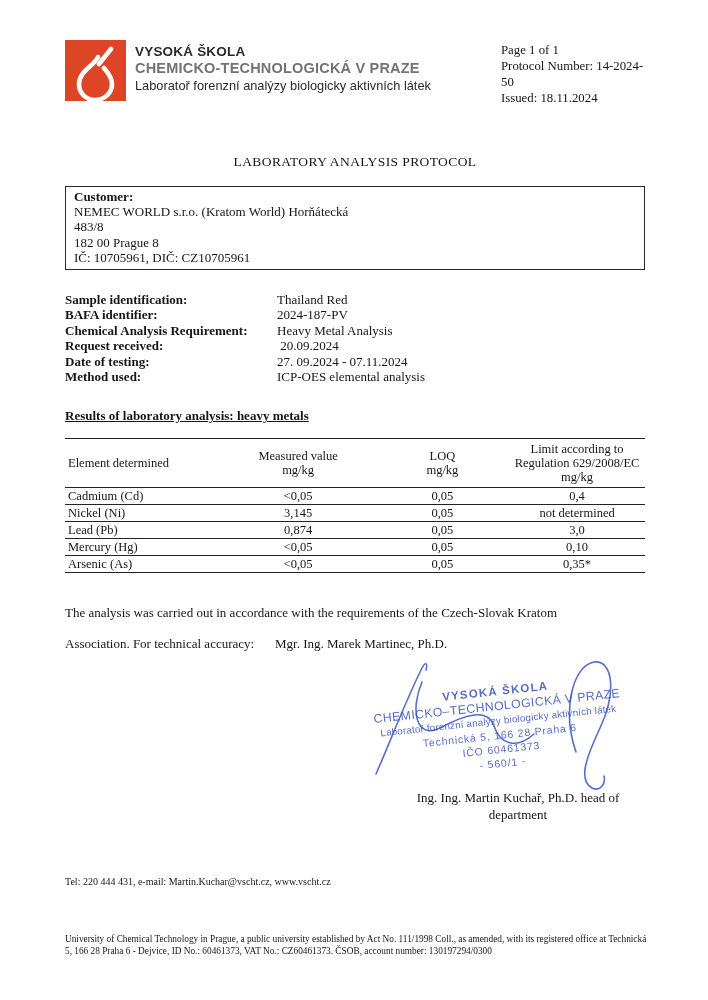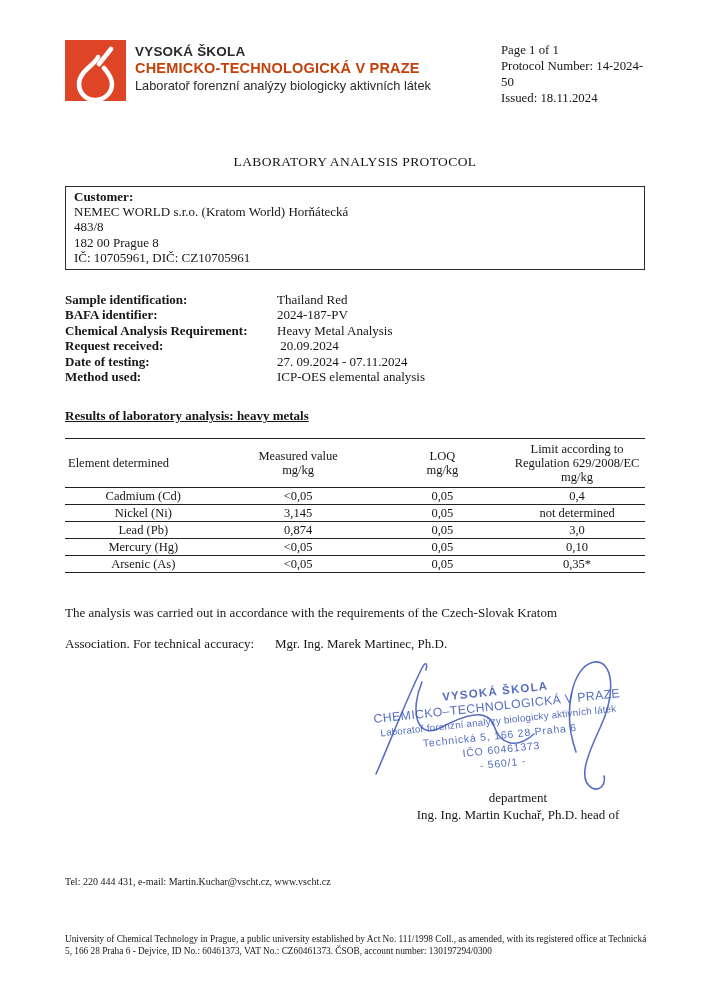--- a/index.html
+++ b/index.html
@@ -11,21 +11,21 @@
     -webkit-font-smoothing: antialiased;
     overflow: hidden;
   }
   .page { position: relative; width: 708px; height: 1000px; box-sizing: border-box; padding: 40px 63px 0 65px; }
 
   
   .header { display: flex; align-items: flex-start; position: relative; height: 62px; }
   .logo { width: 61px; height: 61px; flex: 0 0 61px; }
   .univ { margin-left: 9px; padding-top: 4px; font-family: "Liberation Sans", sans-serif; }
   .univ .u1 { font-size: 13.5px; font-weight: bold; line-height: 16px; letter-spacing: 0.2px; color: #2a2a2a; }
-  .univ .u2 { font-size: 14.5px; font-weight: bold; line-height: 17px; letter-spacing: 0.2px; color: #c2410c; }
+  .univ .u2 { font-size: 14.5px; font-weight: bold; line-height: 17px; letter-spacing: 0.2px; color: #737373; }
   .univ .u3 { font-size: 12.8px; font-weight: normal; line-height: 17px; color: #2a2a2a; }
   .pageinfo { position: absolute; left: 436px; top: 2px; font-size: 12.8px; line-height: 16px; }
 
   
   .title { margin-top: 52px; text-align: center; font-size: 13.5px; letter-spacing: 0.4px; }
 
   
   .customer-box { margin-top: 16px; border: 1px solid #2b2b2b; padding: 2px 8px 4px 8px; font-size: 13px; line-height: 15.2px; }
   .customer-box .bold { font-weight: bold; }
 
@@ -36,21 +36,21 @@
   .sample .val { white-space: pre; }
 
   
   .results-heading { margin-top: 24px; font-size: 13px; font-weight: bold; text-decoration: underline; }
 
   
   table.results-table { margin-top: 14px; width: 580px; border-collapse: collapse; border-top: 1.4px solid #222; font-size: 12.5px; }
   table.results-table th { font-weight: normal; white-space: pre-line; text-align: center; vertical-align: middle; line-height: 14px; padding: 3px 2px; border-bottom: 1.4px solid #222; }
   table.results-table th.c1 { text-align: left; padding-left: 3px; }
   table.results-table td { text-align: center; padding: 1px 2px; line-height: 13.2px; border-bottom: 1px solid #222; height: 14px; }
-  table.results-table td.c1 { text-align: center; padding-left: 3px; }
+  table.results-table td.c1 { text-align: left; padding-left: 3px; }
   .w1 { width: 155px; } .w2 { width: 156px; } .w3 { width: 134px; } .w4 { width: 135px; }
 
   
   .footnote { margin-top: 2px; font-size: 10.5px; }
   .footnote .sup { vertical-align: super; font-size: 8px; }
 
   
   .statement { margin-top: 32px; font-size: 13px; }
   .statement .line2 { margin-top: 15px; }
   .statement .st-label { display: inline-block; width: 210px; }
@@ -205,20 +205,20 @@
 
   <svg class="signature" width="300" height="150" viewBox="0 0 300 150" xmlns="http://www.w3.org/2000/svg">
     <g stroke="#3c56bb" stroke-width="1.6" fill="none" opacity="0.85" stroke-linecap="round">
       <path d="M28 122 C 40 95, 58 48, 74 16 C 77 10, 80 10, 78 18"></path>
       <path d="M74 30 C 62 58, 68 88, 92 76 C 118 62, 140 56, 146 74 C 152 92, 168 98, 186 82"></path>
       <path d="M228 100 C 214 60, 224 14, 246 10 C 266 8, 268 42, 252 76 C 238 106, 230 128, 244 136 C 252 140, 258 132, 256 124"></path>
     </g>
   </svg>
 
   <div class="signatory">
+    <div>Ing. Ing. Martin Kuchař, Ph.D. head of</div>
     <div>department</div>
-    <div>Ing. Ing. Martin Kuchař, Ph.D. head of</div>
   </div>
 
   <div class="footer-tel">Tel: 220 444 431, e-mail: Martin.Kuchar@vscht.cz, www.vscht.cz</div>
   <div class="footer-univ">University of Chemical Technology in Prague, a public university established by Act No. 111/1998 Coll., as amended, with its registered office at Technická 5, 166 28 Praha 6 - Dejvice, ID No.: 60461373, VAT No.: CZ60461373. ČSOB, account number: 130197294/0300</div>
 
 </div>
 
 </body></html>

